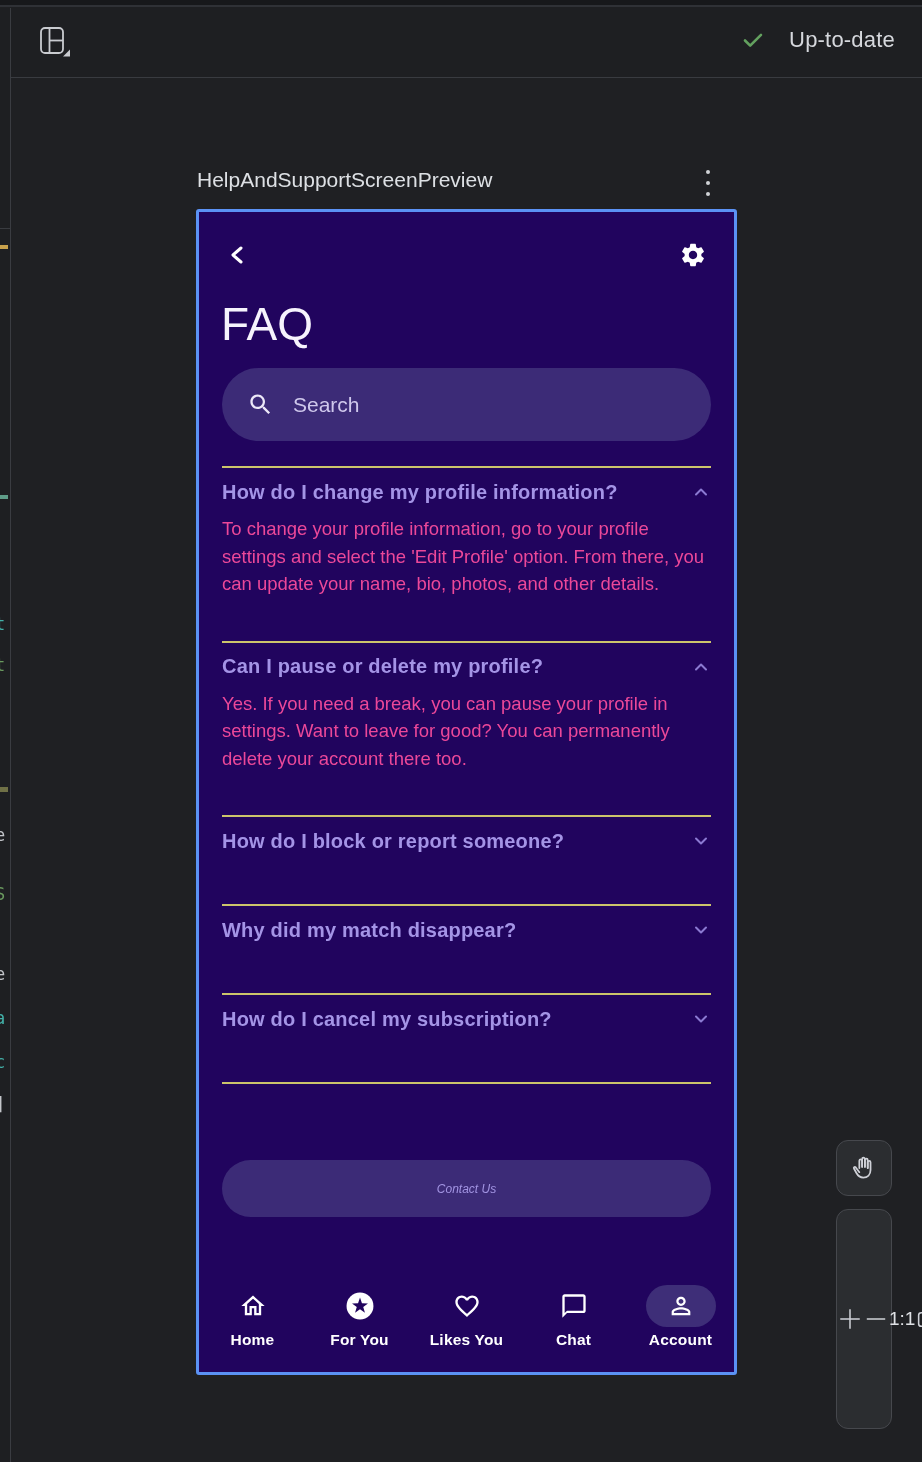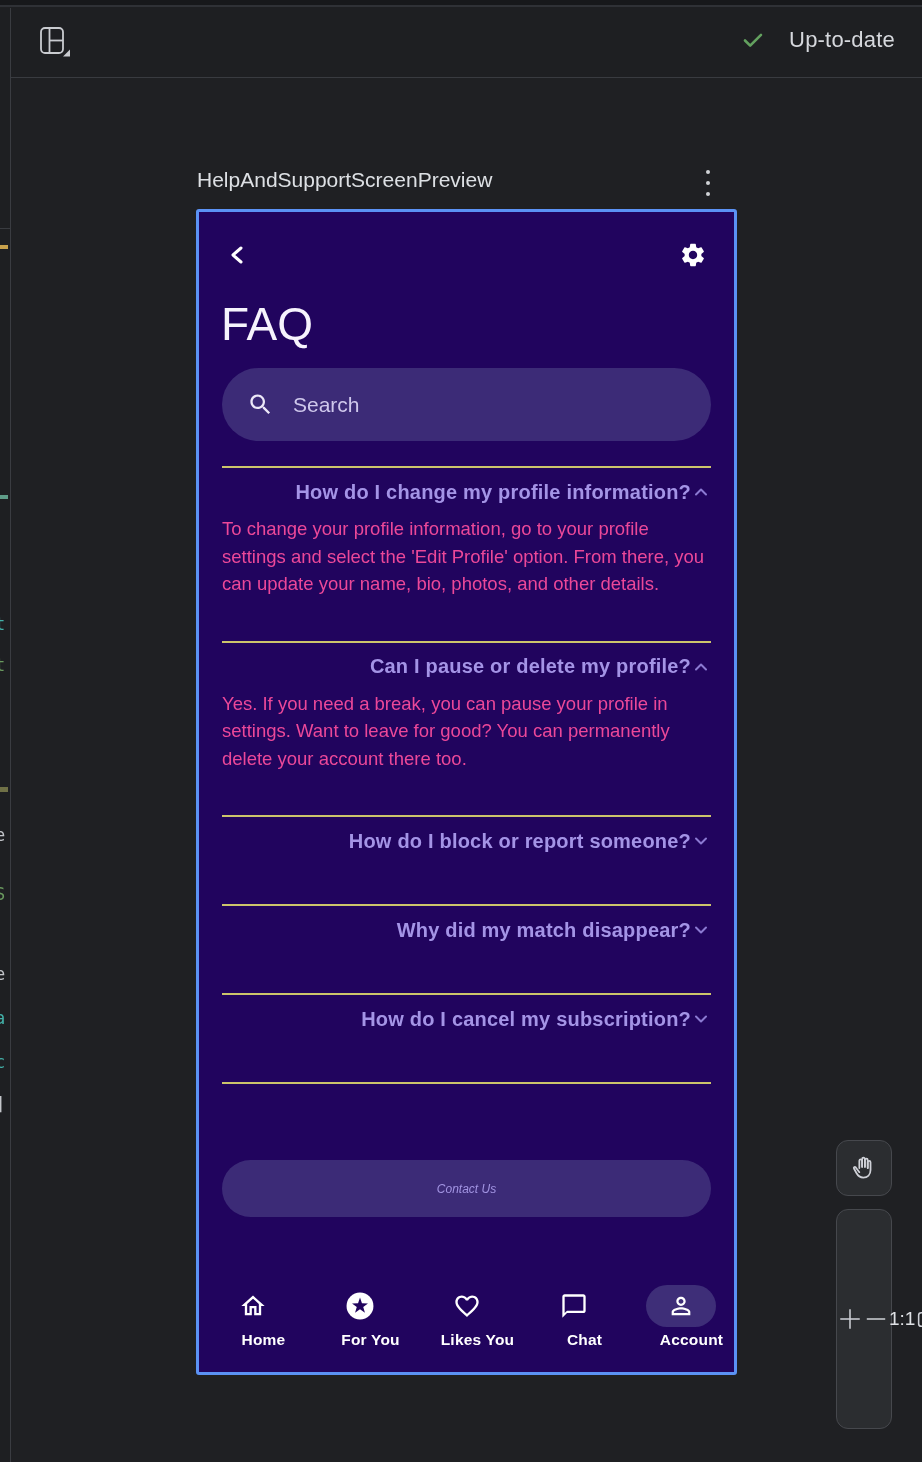--- a/index.html
+++ b/index.html
@@ -48,38 +48,38 @@
 
   .search-bar {
     position:absolute; left:23px; top:156px; width:489px; height:73px;
     background:#3c2b77; border-radius:37px; display:flex; align-items:center; cursor:text;
   }
   .search-icon { width:27px; height:27px; margin-left:25px; color:#ece8f8; flex:none; }
   .search-ph { margin-left:19px; font-size:21px; color:#cfc8ec; }
 
   .faq-list { position:absolute; left:23px; top:254px; width:489px; height:651px; overflow:hidden; }
   .faq-divider { height:2px; background:#cdc56b; }
-  .q-row { margin-top:11px; height:26px; display:flex; align-items:center; justify-content:flex-end; cursor:pointer; }
+  .q-row { margin-top:11px; height:26px; display:flex; align-items:center; justify-content:space-between; cursor:pointer; }
   .q-text { font-size:20px; font-weight:bold; color:#a494e6; letter-spacing:.2px; }
   .q-chevron { width:20px; height:20px; color:#8b7ad2; flex:none; }
   .answer { margin-top:10px; width:489px; font-size:18.5px; line-height:27.5px; color:#ec4899; }
   .faq-item.expanded { padding-bottom:43px; }
   .faq-item.collapsed { padding-bottom:50px; }
 
   .contact-btn {
     position:absolute; left:23px; top:948px; width:489px; height:57px;
     background:#3c2b77; border-radius:28.5px; display:flex; align-items:center; justify-content:center;
     font-size:12px; color:#a294e2; cursor:pointer;font-style:italic;
   }
 
   .bottom-nav { position:absolute; left:0; top:1064px; width:535px; height:80px; display:flex; }
   .nav-item { position:relative; flex:1; height:80px; cursor:pointer; }
   .nav-pill { position:absolute; top:9px; left:50%; transform:translateX(-50%); width:70px; height:42px; border-radius:21px; background:#3e2e78; }
   .nav-icon { position:absolute; top:16px; left:50%; transform:translateX(-50%); width:28px; height:28px; color:#ffffff; }
-  .nav-label { position:absolute; top:55px; left:0; width:100%; text-align:center; font-size:15.5px; font-weight:bold; color:#ffffff; letter-spacing:.2px;margin-left:11px; }
+  .nav-label { position:absolute; top:55px; left:0; width:100%; text-align:center; font-size:15.5px; font-weight:bold; color:#ffffff; letter-spacing:.2px; }
 
   
   .tool-btn, .tool-group {
     position:absolute; background:#2b2d30; border:1px solid #46484d; border-radius:12px; color:#cfd1d7;
   }
   .hand-btn { left:836px; top:1140px; width:54px; height:54px; display:flex; align-items:center; justify-content:center; cursor:pointer; }
   .zoom-group { left:836px; top:1209px; width:54px; height:206px; display:flex; flex-direction:row; align-items:center; justify-content:space-around; padding:6px 0; }
   .zg-cell { width:54px; height:46px; display:flex; align-items:center; justify-content:center; cursor:pointer; }
   .ratio-label { font-size:19px; font-weight:500; color:#dfe1e5; }
   svg { display:block; }

